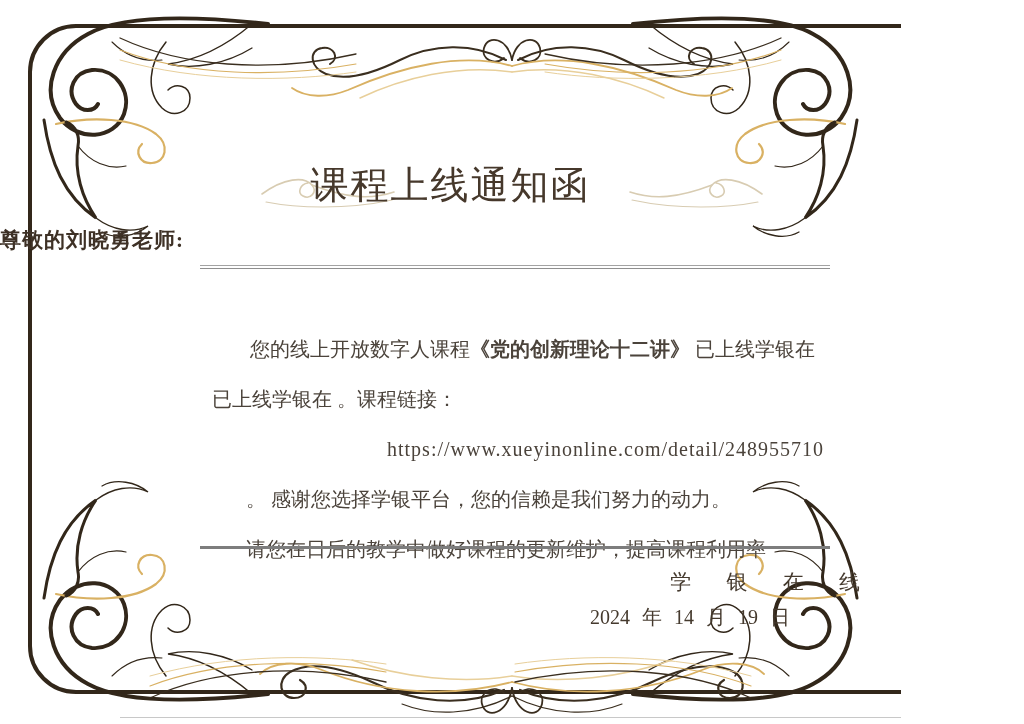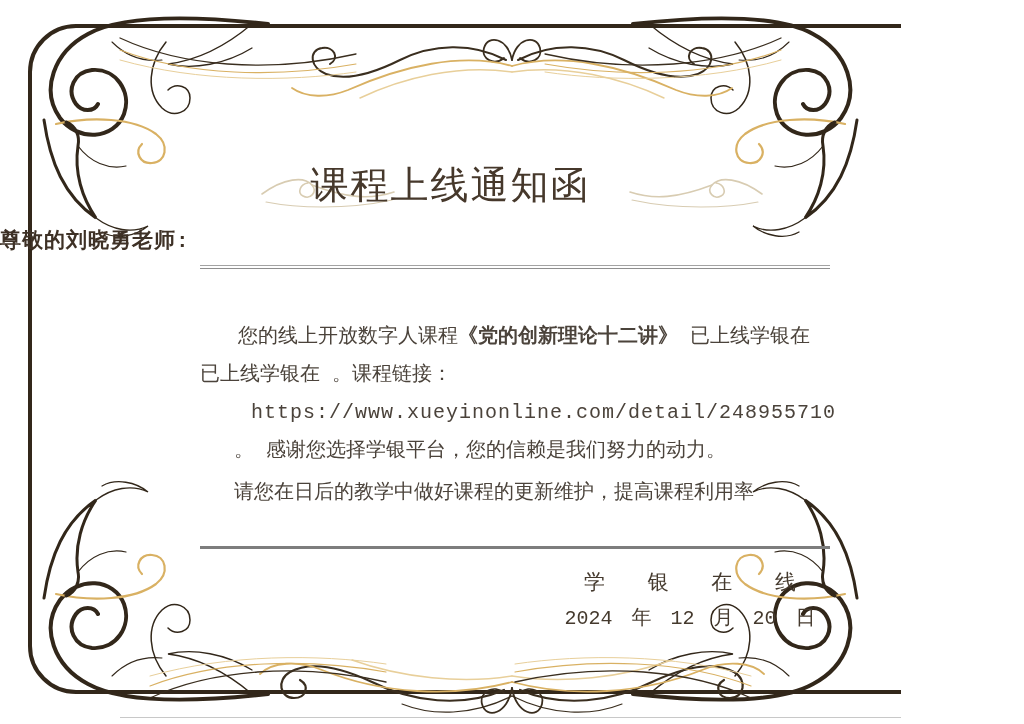--- a/index.html
+++ b/index.html
@@ -3,21 +3,21 @@
 <meta charset="utf-8">
 <style>
   * { margin: 0; padding: 0; box-sizing: border-box; }
   html, body { background: #ffffff; }
   .page {
     position: relative;
     width: 901px;
     height: 724px;
     background: #ffffff;
     overflow: hidden;
-    font-family: Liberation Mono, monospace;
+    font-family: Liberation Serif, serif;
   }
   
   .frame {
     position: absolute;
     left: 28px; top: 24px;
     width: 968px; height: 670px;
     border: 4px solid #32271a;
     border-radius: 48px;
   }
   svg.orn { position: absolute; pointer-events: none; }
@@ -49,33 +49,33 @@
   }
   .rule-double {
     position: absolute; left: 200px; top: 265px; width: 630px; height: 4px;
     border-top: 1px solid #a3a3a3;
     border-bottom: 1px solid #8f8f8f;
   }
   .body-block {
     position: absolute; left: 200px; top: 318px; width: 636px;
     font-size: 20px; line-height: 38px; color: #4b433b;
   }
-  .body-block p { margin: 0; white-space: nowrap; }
+  .body-block p { margin: 12px; white-space: nowrap; }
   .indent1 { text-indent: 38px; }
   .indent2 { text-indent: 34px; }
   .gap-before { margin-top: 4px !important; }
   .url-line { letter-spacing: 1px; color: #4b433b; text-align: right; }
   .body-block b { font-weight: bold; }
   .rule-thick {
     position: absolute; left: 200px; top: 546px; width: 630px; height: 3px;
     background: #7d7d7d;
   }
   .signature {
     position: absolute; left: 520px; top: 568px; width: 340px;
-    text-align: center;
+    text-align: right;
     font-size: 21px; color: #453a2e;
     word-spacing: 30px;
   }
   .date {
     position: absolute; left: 520px; top: 604px; width: 340px;
     text-align: center;
     font-size: 20px; color: #453a2e;
     word-spacing: 7px;
   }
   .bottom-edge {
@@ -198,16 +198,16 @@
   <div class="body-block">
     <p class="indent1"><span>您的线上开放数字人课程</span><b>《党的创新理论十二讲》</b><span> 已上线学银在</span></p>
     <p>已上线学银在 。课程链接：</p>
     <p class="url-line">https://www.xueyinonline.com/detail/248955710</p>
     <p class="indent2">。 感谢您选择学银平台，您的信赖是我们努力的动力。</p>
     <p class="indent2 gap-before">请您在日后的教学中做好课程的更新维护，提高课程利用率</p>
   </div>
 
   <div class="rule-thick"></div>
   <div class="signature">学 银 在 线</div>
-  <div class="date">2024 年 12 月 20 日</div>
+  <div class="date">2024 年 14 月 19 日</div>
   <div class="bottom-edge"></div>
 
 </div>
 
 </body></html>

